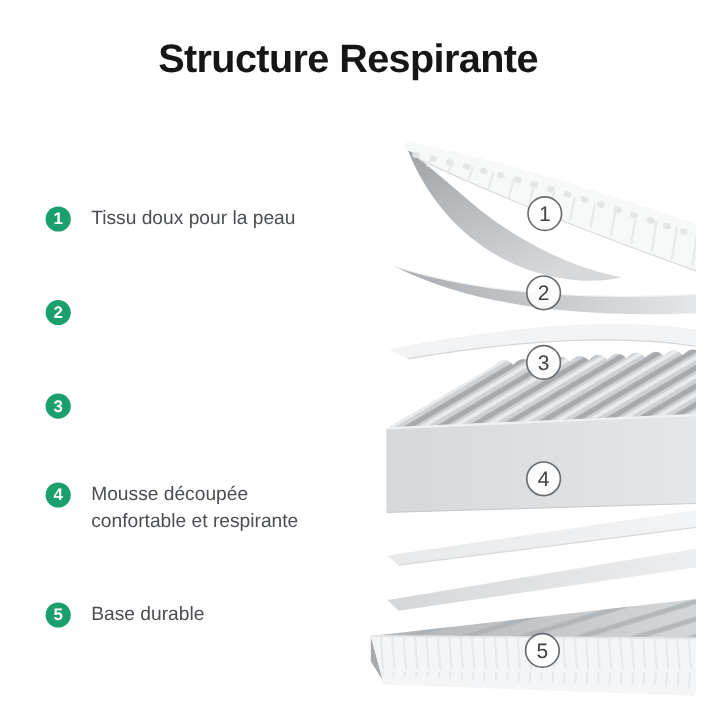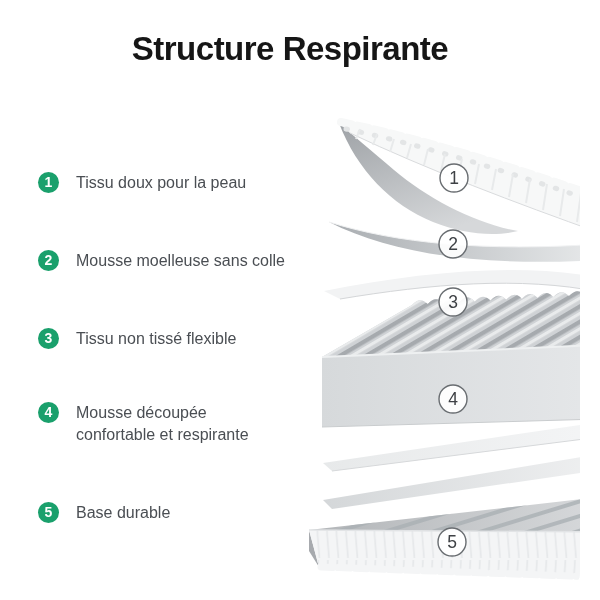--- a/index.html
+++ b/index.html
@@ -146,25 +146,23 @@
       <text x="452" y="548" fill="#3e4145">5</text>
     </g>
   </svg>
 
   <div class="feature" style="top:172px">
     <span class="badge">1</span>
     <span class="label">Tissu doux pour la peau</span>
   </div>
   <div class="feature" style="top:250px">
     <span class="badge">2</span>
-    <span class="label">Mousse moelleuse sans colle</span>
   </div>
   <div class="feature" style="top:328px">
     <span class="badge">3</span>
-    <span class="label">Tissu non tissé flexible</span>
   </div>
   <div class="feature" style="top:402px">
     <span class="badge">4</span>
     <span class="label wide">Mousse découpée confortable et respirante</span>
   </div>
   <div class="feature" style="top:502px">
     <span class="badge">5</span>
     <span class="label">Base durable</span>
   </div>
 

